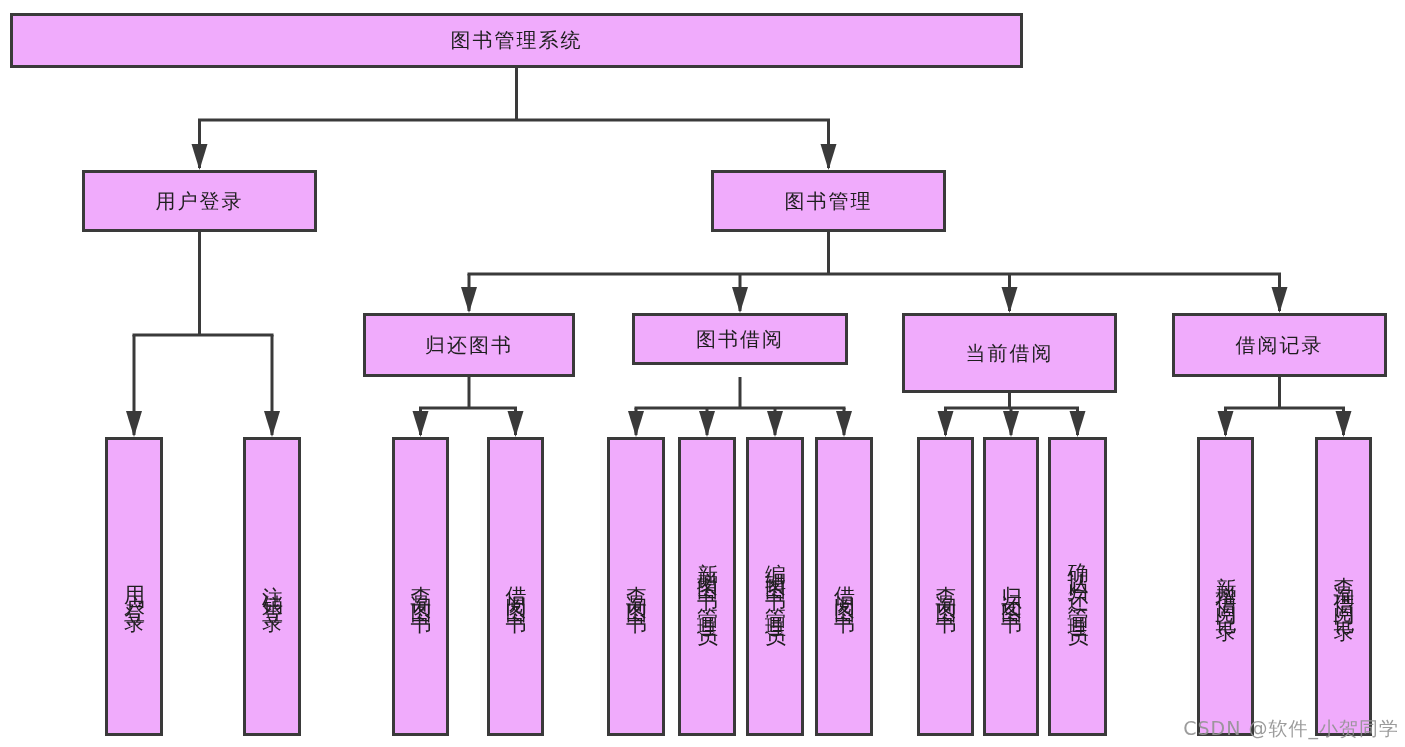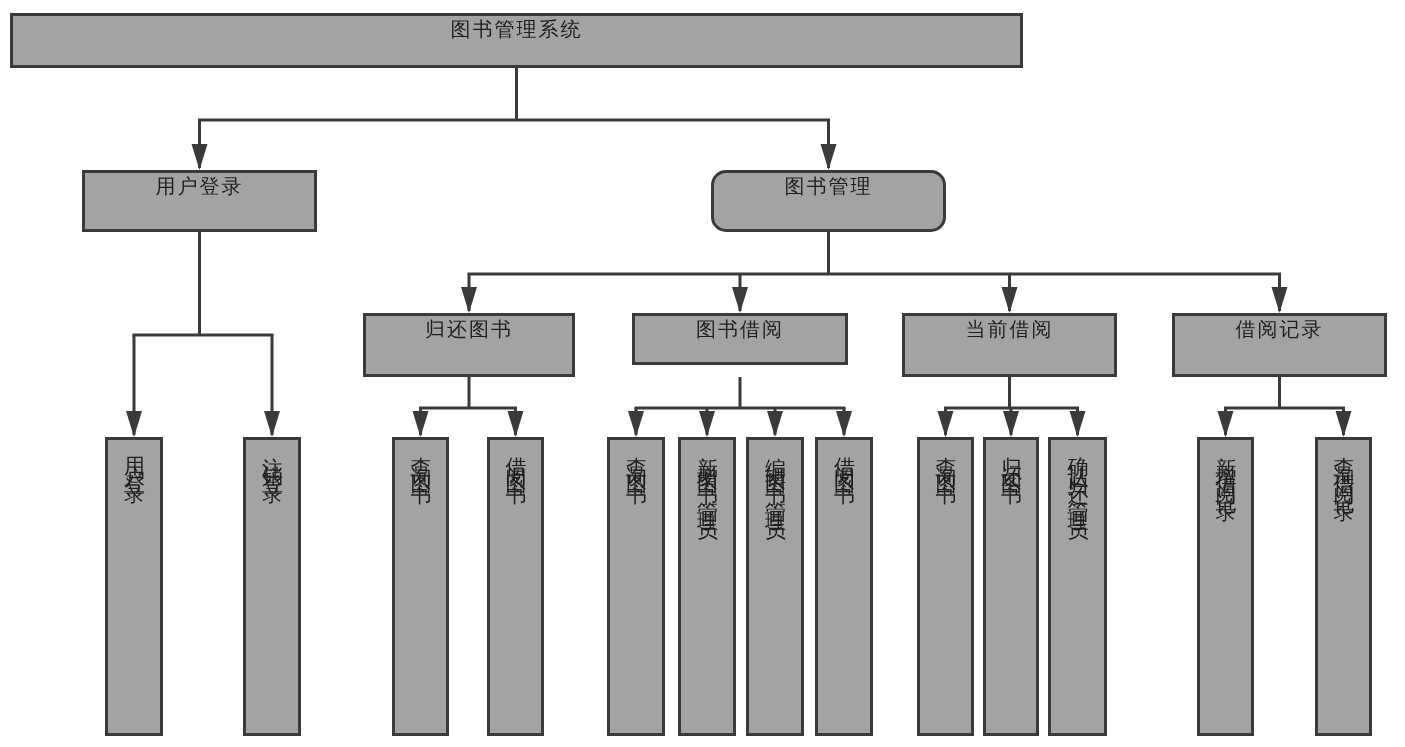--- a/index.html
+++ b/index.html
@@ -1,23 +1,23 @@
 <!DOCTYPE html>
 <html style="--line: #3a3a3a; --text: #1e1e1e; --wm: #949494; --bg: #ffffff;"><head>
 <meta charset="utf-8">
 <style>
   :root{ --line:#3a3a3a; --text:#1e1e1e; --wm:#949494; --bg:#ffffff; }
   html,body{margin:0;padding:0;background:var(--bg);}
   body{font-family:"DejaVu Sans", sans-serif;}
   .canvas{position:relative;width:1405px;height:747px;background:var(--bg);overflow:hidden;}
   #connectors{position:absolute;left:0;top:0;width:1405px;height:747px;display:block;}
   .node{
-    position:absolute;box-sizing:border-box;background:#a3a3a3;
+    position:absolute;box-sizing:border-box;background:#f0abfc;
     border:3px solid var(--line);
-    display:flex;align-items:flex-start;justify-content:center;
+    display:flex;align-items:center;justify-content:center;
     color:var(--text);
   }
   .node.h span{font-size:20px;letter-spacing:2px;white-space:nowrap;}
   .node.v span{
     writing-mode:vertical-rl;text-orientation:mixed;
     font-size:21px;line-height:1;letter-spacing:9px;white-space:nowrap;
   }
   .watermark{
     position:absolute;right:6px;bottom:5px;
     font-size:19px;letter-spacing:1px;color:var(--wm);opacity:.92;
@@ -82,30 +82,30 @@
       <line x1="1343.5" y1="408" x2="1343.5" y2="435" stroke="#3a3a3a" stroke-width="3"></line>
       <polygon points="1335.5,411 1351.5,411 1343.5,437" fill="#3a3a3a"></polygon>
     </svg>
   <div id="nodes">
       <div class="node h" style="left: 10px; top: 13px; width: 1013px; height: 55px;">
         <span>图书管理系统</span>
       </div>
       <div class="node h" style="left: 82px; top: 170px; width: 235px; height: 62px;">
         <span>用户登录</span>
       </div>
-      <div class="node h" style="left: 711px; top: 170px; width: 235px; height: 62px; border-radius: 15px;">
+      <div class="node h" style="left: 711px; top: 170px; width: 235px; height: 62px;">
         <span>图书管理</span>
       </div>
       <div class="node h" style="left: 363px; top: 313px; width: 212px; height: 64px;">
         <span>归还图书</span>
       </div>
       <div class="node h" style="left: 632px; top: 313px; width: 216px; height: 52px;">
         <span>图书借阅</span>
       </div>
-      <div class="node h" style="left: 902px; top: 313px; width: 215px; height: 64px;">
+      <div class="node h" style="left: 902px; top: 313px; width: 215px; height: 80px;">
         <span>当前借阅</span>
       </div>
       <div class="node h" style="left: 1172px; top: 313px; width: 215px; height: 64px;">
         <span>借阅记录</span>
       </div>
       <div class="node v" style="left: 105px; top: 437px; width: 58px; height: 299px;">
         <span>用户登录</span>
       </div>
       <div class="node v" style="left: 243px; top: 437px; width: 58px; height: 299px;">
         <span>注销登录</span>
@@ -137,13 +137,14 @@
       <div class="node v" style="left: 1048px; top: 437px; width: 59px; height: 299px;">
         <span>确认归还（管理员）</span>
       </div>
       <div class="node v" style="left: 1197px; top: 437px; width: 57px; height: 299px;">
         <span>新增借阅记录</span>
       </div>
       <div class="node v" style="left: 1315px; top: 437px; width: 57px; height: 299px;">
         <span>查询借阅记录</span>
       </div>
     </div>
+  <div class="watermark">CSDN @软件_小贺同学</div>
 </div>
 
 </body></html>

